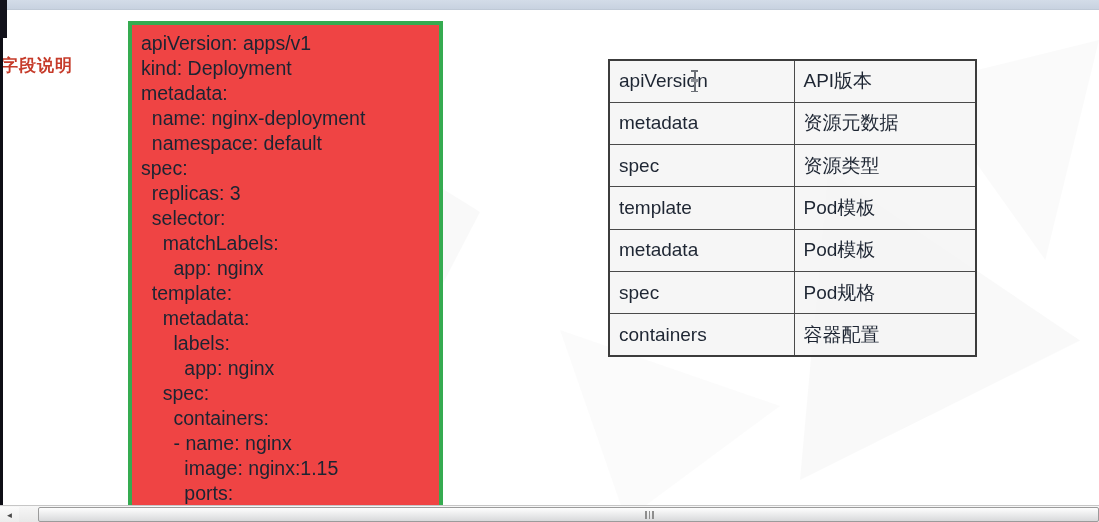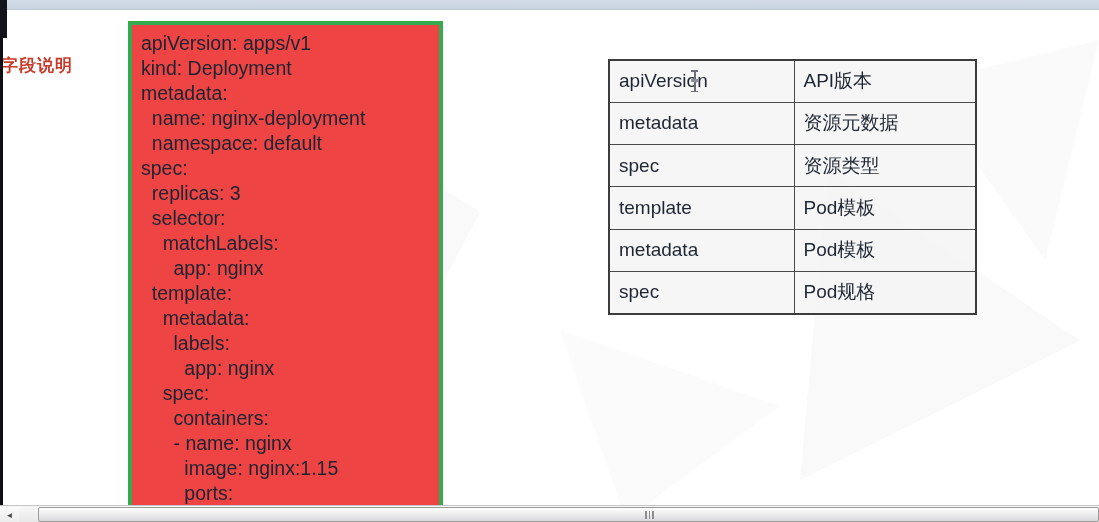--- a/index.html
+++ b/index.html
@@ -122,20 +122,24 @@
       <td>Pod模板</td>
     </tr>
     <tr>
       <td>metadata</td>
       <td>Pod模板</td>
     </tr>
     <tr>
       <td>spec</td>
       <td>Pod规格</td>
     </tr>
+    <tr>
+      <td>containers</td>
+      <td>容器配置</td>
+    </tr>
   </tbody>
 </table>
 
 <div class="ibeam">
   <span class="cap-t"></span>
     <span class="stem"></span>
     <span class="nub"></span>
     <span class="cap-b"></span>
 </div>
 

